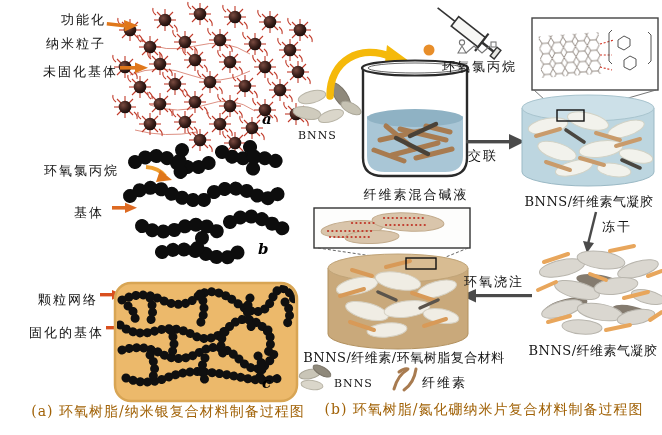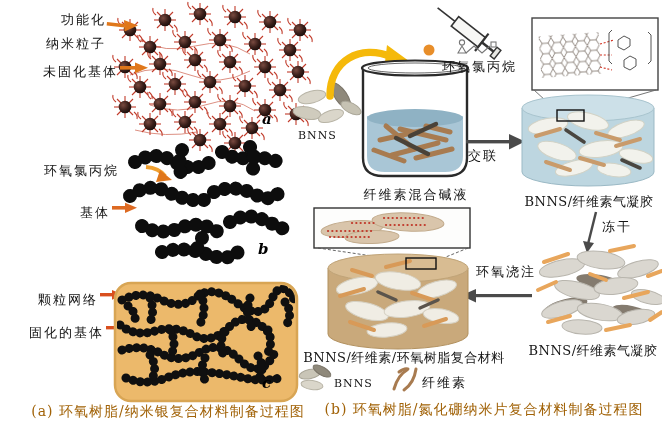--- a/index.html
+++ b/index.html
@@ -348,36 +348,36 @@
     <path d="M394,389 q4,-14 13,-19"></path>
     <path d="M404,390 q10,-7 12,-21"></path>
     <path d="M399,372 q5,-4 9,-3"></path>
   </g>
 </svg>
 
 <div class="lbl cjk pre r" style="left:28px;top:8px;width:78px;">功能化
 纳米粒子</div>
 <div class="lbl cjk r" style="left:36px;top:60px;width:82px;">未固化基体</div>
 <div class="lbl cjk" style="left:44px;top:159px;width:102px;">环氧氯丙烷</div>
-<div class="lbl cjk r" style="left:70px;top:201px;width:40px;">基体</div>
+<div class="lbl cjk r" style="left:64px;top:201px;width:40px;">基体</div>
 <div class="lbl cjk r" style="left:32px;top:288px;width:66px;">颗粒网络</div>
 <div class="lbl cjk r" style="left:22px;top:321px;width:82px;">固化的基体</div>
 
 <div class="sub" style="left:262px;top:110px;">a</div>
 <div class="sub" style="left:258px;top:240px;">b</div>
 <div class="sub" style="left:262px;top:374px;">c</div>
 
 <div class="lbl latin" style="left:298px;top:124px;width:60px;">BNNS</div>
 <div class="lbl cjk" style="left:442px;top:55px;width:84px;">环氧氯丙烷</div>
 <div class="lbl cjk c" style="left:356px;top:183px;width:120px;">纤维素混合碱液</div>
 <div class="lbl cjk" style="left:468px;top:100px;width:50px;margin-top:44px;">交联</div>
 <div class="lbl c" style="left:516px;top:190px;width:146px;letter-spacing:0.5px;">BNNS/纤维素气凝胶</div>
 <div class="lbl cjk" style="left:602px;top:215px;width:48px;">冻干</div>
 <div class="lbl c" style="left:524px;top:339px;width:138px;letter-spacing:0.5px;">BNNS/纤维素气凝胶</div>
-<div class="lbl cjk" style="left:464px;top:260px;width:72px;text-align:right;">环氧浇注</div>
+<div class="lbl cjk" style="left:464px;top:270px;width:72px;">环氧浇注</div>
 <div class="lbl c" style="left:302px;top:346px;width:204px;letter-spacing:0.5px;">BNNS/纤维素/环氧树脂复合材料</div>
 
 <div class="lbl latin" style="left:334px;top:372px;width:52px;">BNNS</div>
 <div class="lbl cjk" style="left:422px;top:371px;width:56px;">纤维素</div>
 
 <div class="cap" style="left:15px;top:403px;width:306px;">(a) 环氧树脂/纳米银复合材料制备过程图</div>
 <div class="cap" style="left:306px;top:401px;width:356px;">(b) 环氧树脂/氮化硼纳米片复合材料制备过程图</div>
 
 </div>
 

